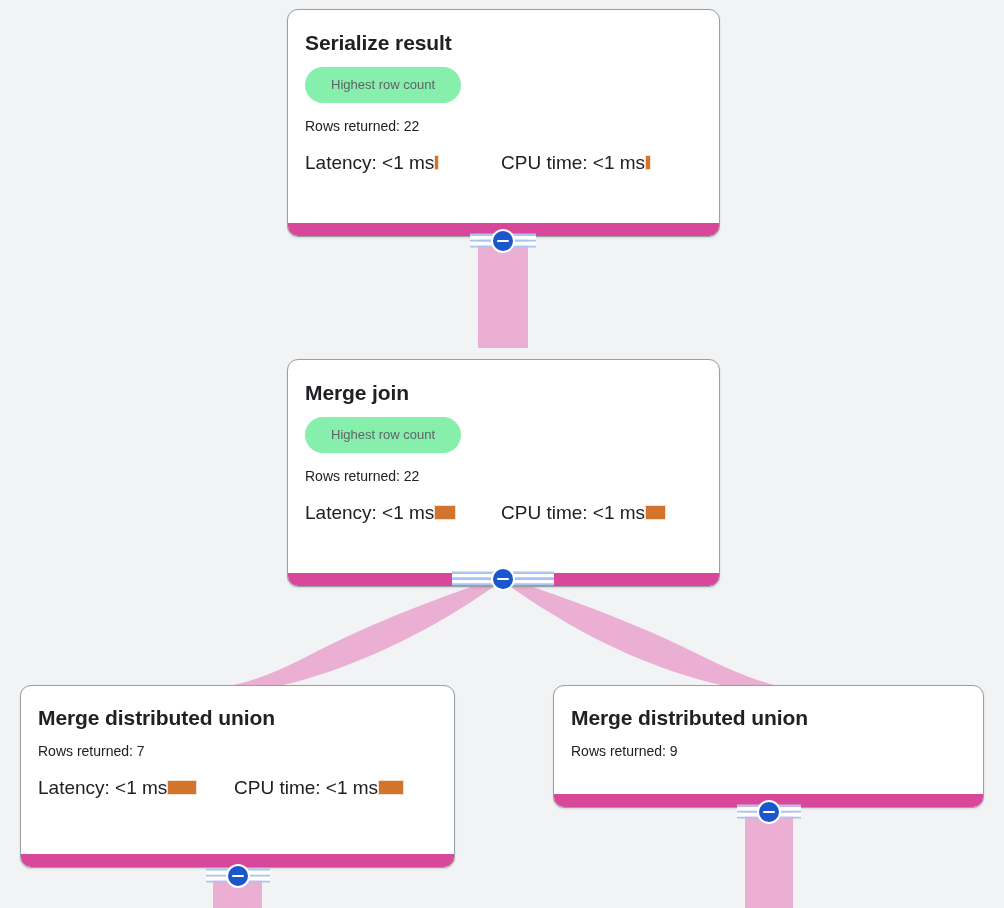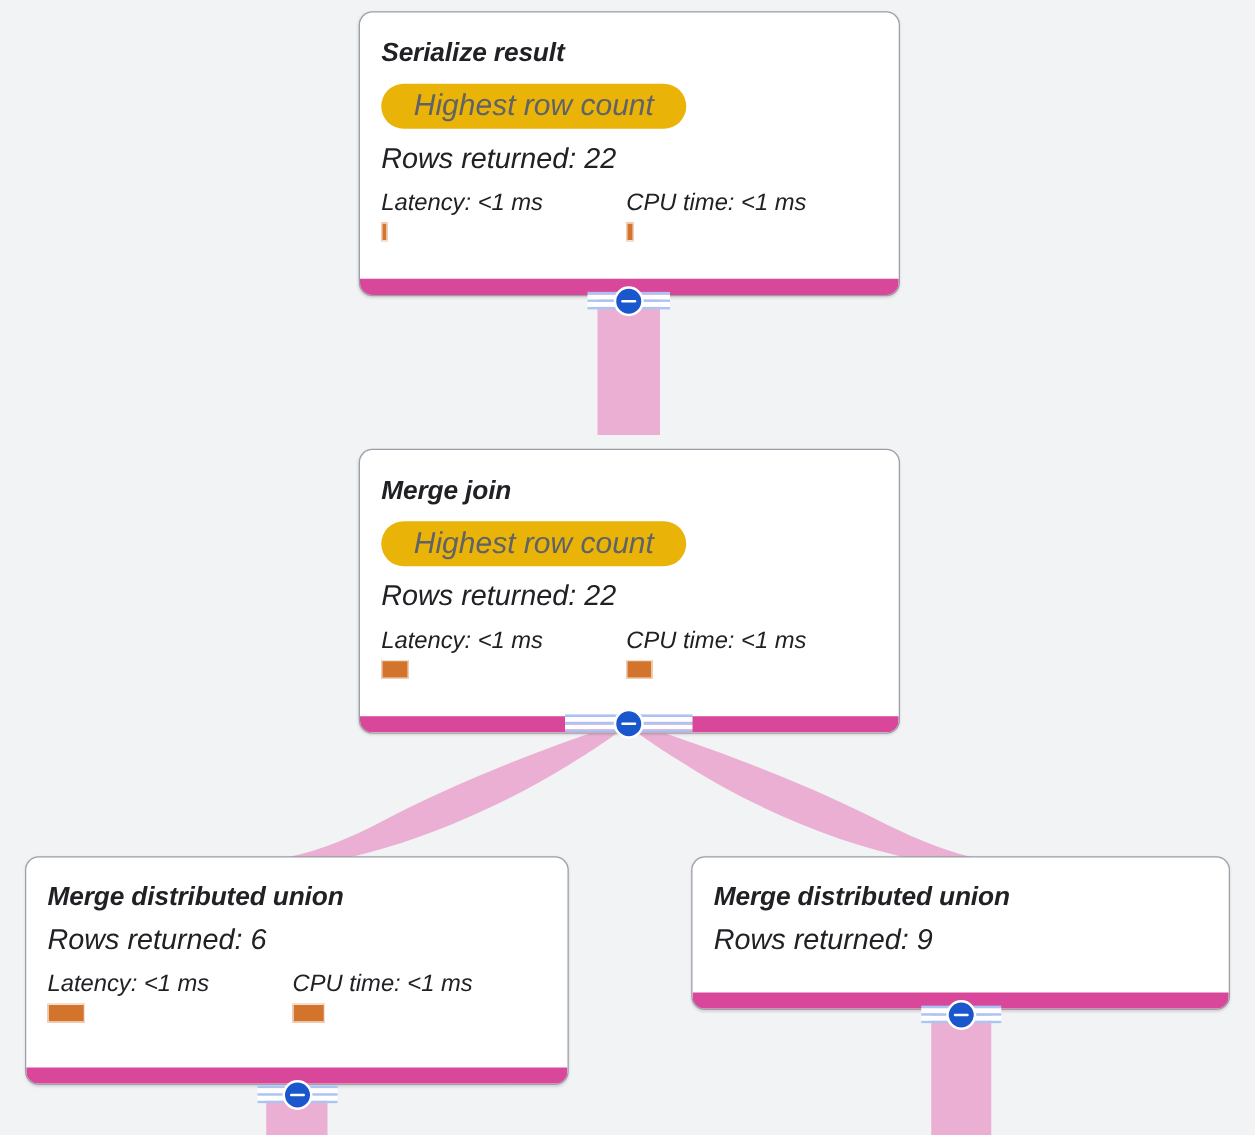--- a/index.html
+++ b/index.html
@@ -34,21 +34,20 @@
   .node {
     position: absolute;
     z-index: 3;
     background: #ffffff;
     border: 1px solid #9aa0a6;
     border-radius: 11px;
     box-shadow: 0 1px 2px rgba(60,64,67,0.16);
     display: flex;
     flex-direction: column;
     overflow: hidden;
-    font-style: italic;
   }
 
   .node-body {
     flex: 1 1 auto;
     padding: 20px 17px 10px 17px;
     display: flex;
     flex-direction: column;
     align-items: flex-start;
   }
 
@@ -56,46 +55,46 @@
     font-size: 21px;
     line-height: 26px;
     font-weight: 700;
     color: #202124;
     letter-spacing: -0.1px;
     white-space: nowrap;
   }
 
   .chip {
     margin-top: 11px;
-    background: #eab308;
+    background: #86efac;
     color: #5f6368;
     border-radius: 999px;
     padding: 7px 26px;
-    font-size: 24px;
+    font-size: 13px;
     line-height: 22px;
     white-space: nowrap;
   }
 
   .rows {
     margin-top: 12px;
-    font-size: 23px;
+    font-size: 14px;
     line-height: 23px;
     color: #202124;
     white-space: nowrap;
   }
 
   .metrics {
     margin-top: 13px;
     display: flex;
     width: 100%;
   }
 
   .metric {
     display: flex;
-    flex-direction: column;
+    flex-direction: row;
     align-items: flex-start;
   }
 
   .metric-label {
     font-size: 19px;
     line-height: 23px;
     color: #202124;
     white-space: nowrap;
   }
 
@@ -231,21 +230,21 @@
   </div>
 
   <div class="connector" style="left:452px; top:566px; width:102px;">
     <div class="rails"></div>
     <div class="knob"></div>
   </div>
 
   <div class="node" style="left:20px; top:685px; width:435px; height:183px;">
     <div class="node-body" style="padding-top:19px;">
       <div class="node-title">Merge distributed union</div>
-      <div class="rows" style="margin-top:9px;">Rows returned: 6</div>
+      <div class="rows" style="margin-top:9px;">Rows returned: 7</div>
       <div class="metrics">
         <div class="metric" style="width:196px;">
           <div class="metric-label">Latency: &lt;1 ms</div>
           <div class="metric-bar" style="width:30px;"></div>
         </div>
         <div class="metric">
           <div class="metric-label">CPU time: &lt;1 ms</div>
           <div class="metric-bar" style="width:26px;"></div>
         </div>
       </div>

